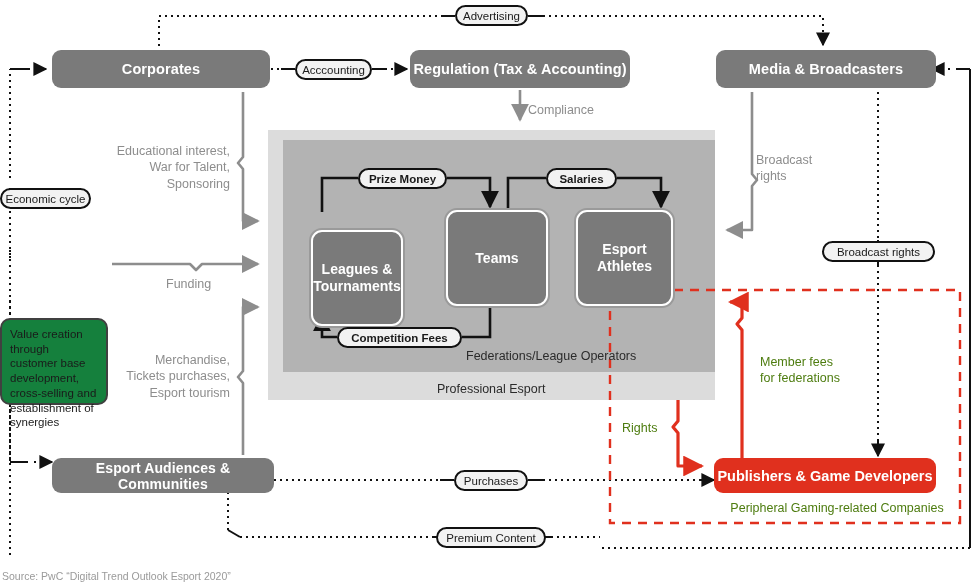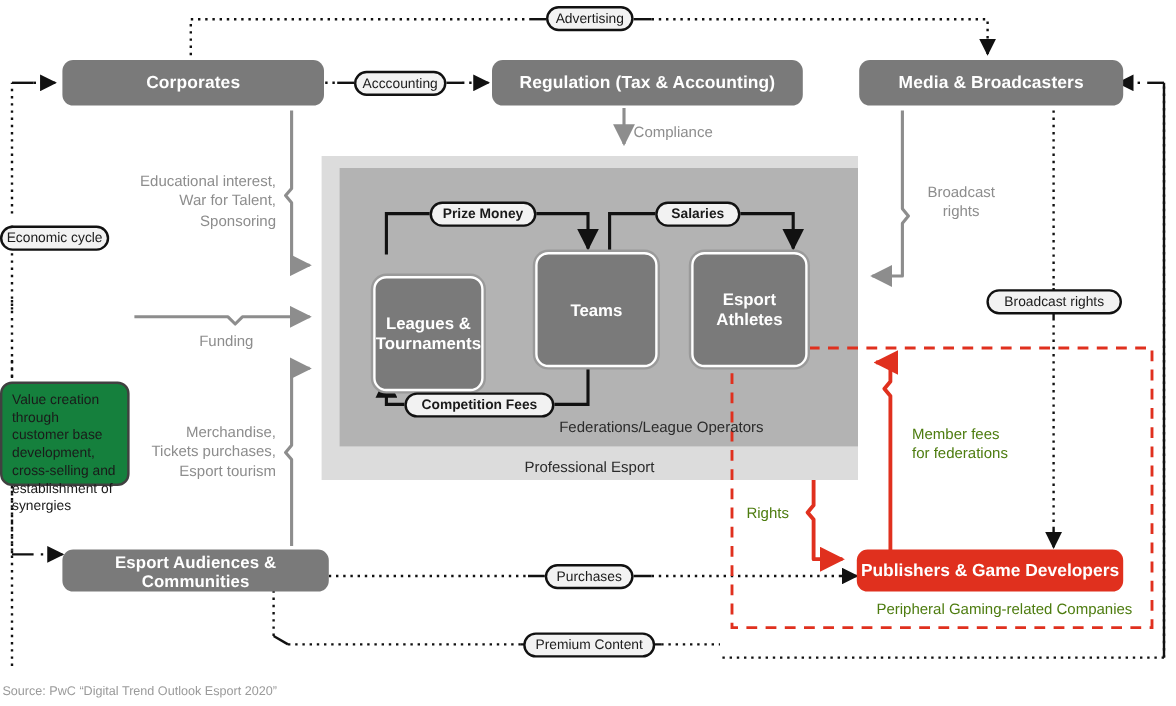--- a/index.html
+++ b/index.html
@@ -163,21 +163,21 @@
 
     <g stroke="#e0301e" fill="none" stroke-width="3.2" stroke-linejoin="round">
       <path d="M678,400 L678,421 L673,427 L678,433 L678,466 L702,466" marker-end="url(#ah-red)"></path>
     </g>
   </svg>
 
   <div class="node gray-box" style="left:52px;top:50px;width:218px;height:38px;">
     <span>Corporates</span>
   </div>
 
-  <div class="node gray-box" style="left:410px;top:50px;width:259px;height:38px;">
+  <div class="node gray-box" style="left:410px;top:50px;width:220px;height:38px;">
     <span>Regulation (Tax &amp; Accounting)</span>
   </div>
 
   <div class="node gray-box" style="left:716px;top:50px;width:220px;height:38px;">
     <span>Media &amp; Broadcasters</span>
   </div>
 
 
   <div class="node gray-box" style="left:52px;top:458px;width:222px;height:35px;font-size:14px;">
     <span>Esport Audiences &amp; Communities</span>
@@ -252,21 +252,21 @@
   <div class="lbl r-align" style="left:96px;top:143px;width:134px;">Educational interest,
 War for Talent,
 Sponsoring</div>
 
   <div class="lbl" style="left:166px;top:276px;width:90px;">Funding</div>
 
   <div class="lbl r-align" style="left:96px;top:352px;width:134px;">Merchandise,
 Tickets purchases,
 Esport tourism</div>
 
-  <div class="lbl" style="left:756px;top:152px;width:90px;text-align:center;">Broadcast
+  <div class="lbl" style="left:756px;top:152px;width:90px;">Broadcast
 rights</div>
 
   <div class="lbl-red" style="left:760px;top:354px;width:140px;">Member fees
 for federations</div>
 
   <div class="lbl-red" style="left:622px;top:420px;width:60px;">Rights</div>
 
   <div class="src">Source: PwC “Digital Trend Outlook Esport 2020”</div>
 
 </div>

